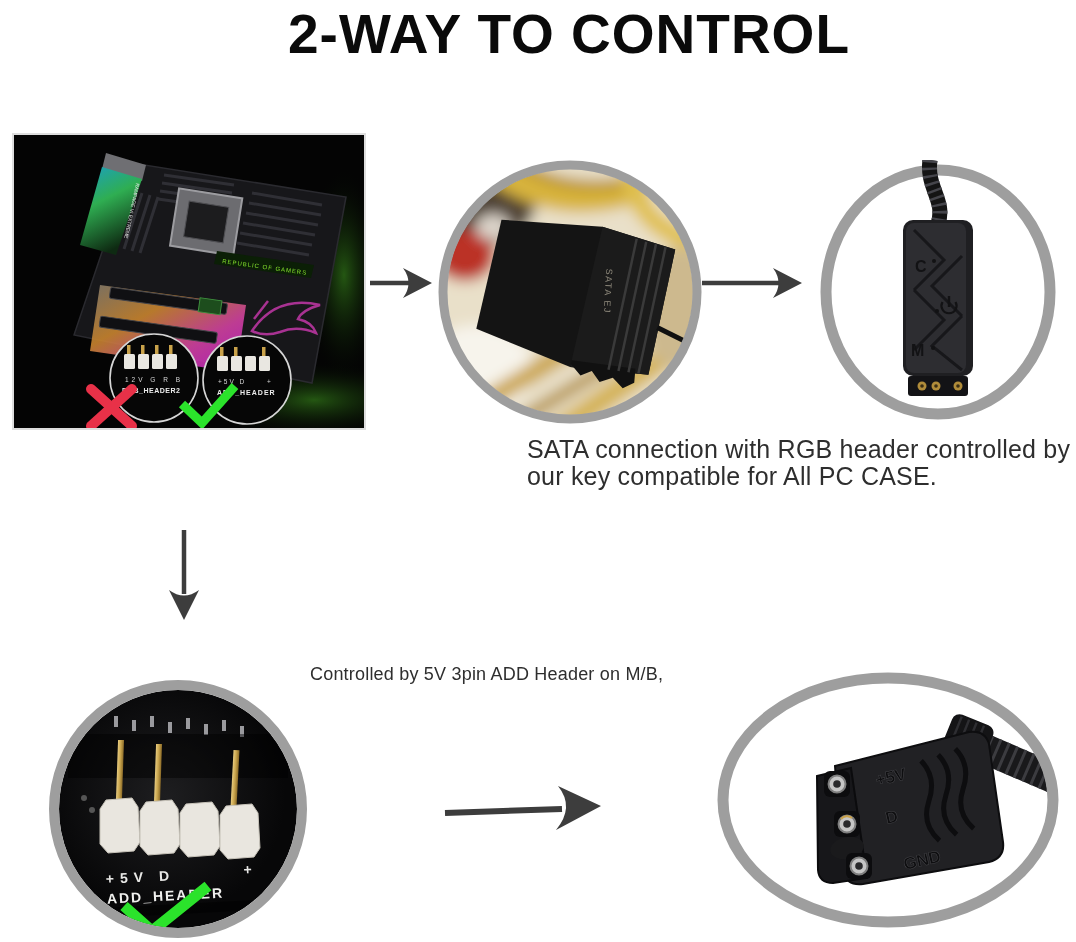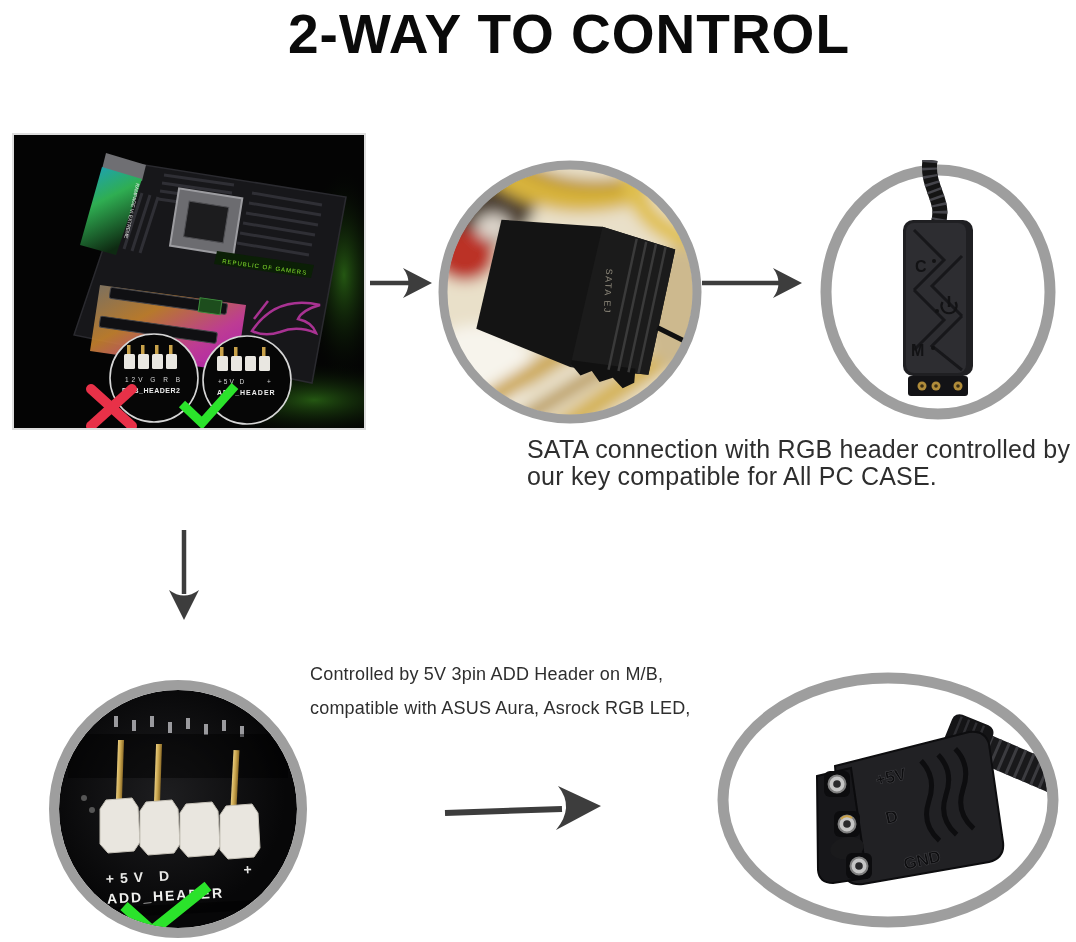--- a/index.html
+++ b/index.html
@@ -214,21 +214,20 @@
     <div>our key compatible for All PC CASE.</div>
   </div>
 
   <svg class="abs" style="left:162px;top:528px" width="44" height="94">
     <line x1="22" y1="2" x2="22" y2="66" stroke="#3d3d3d" stroke-width="4.5"></line>
     <path d="M22,92 L7,62 Q22,73 37,62 Z" fill="#3d3d3d"></path>
   </svg>
 
   <div class="abs caption cap2">
     <div>Controlled by 5V 3pin ADD Header on M/B,</div>
-    <div>compatible with ASUS Aura, Asrock RGB LED,</div>
   </div>
 
   <svg class="abs" style="left:48px;top:680px" width="260" height="258" viewBox="0 0 260 258">
     <defs>
       <clipPath id="hclip">
           <circle cx="130" cy="129" r="119"></circle>
         </clipPath>
       <radialGradient id="hbg" cx="0.45" cy="0.45">
           <stop offset="0" stop-color="#1e1e20"></stop>
           <stop offset="1" stop-color="#070708"></stop>

